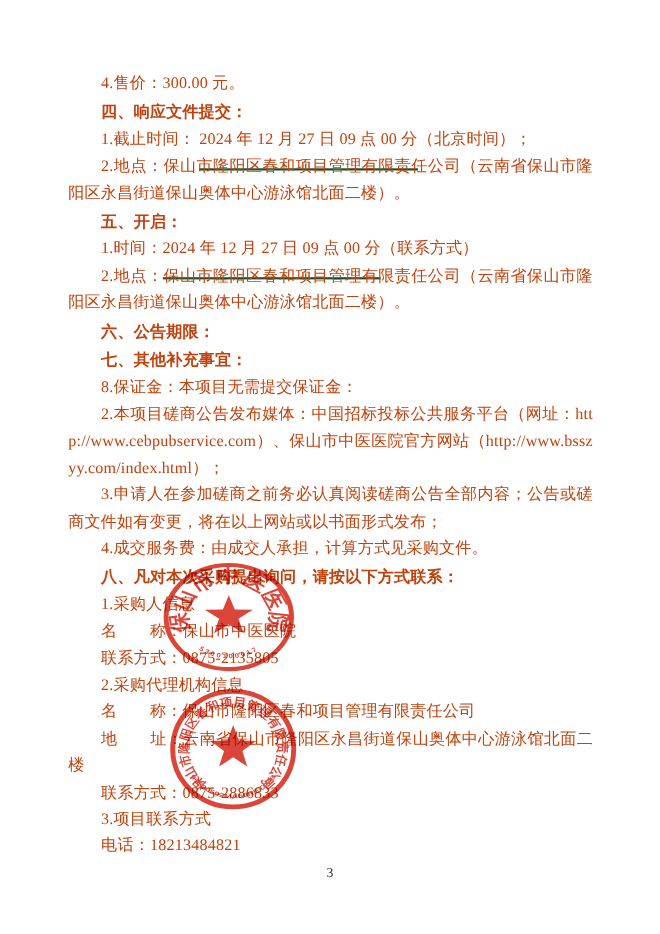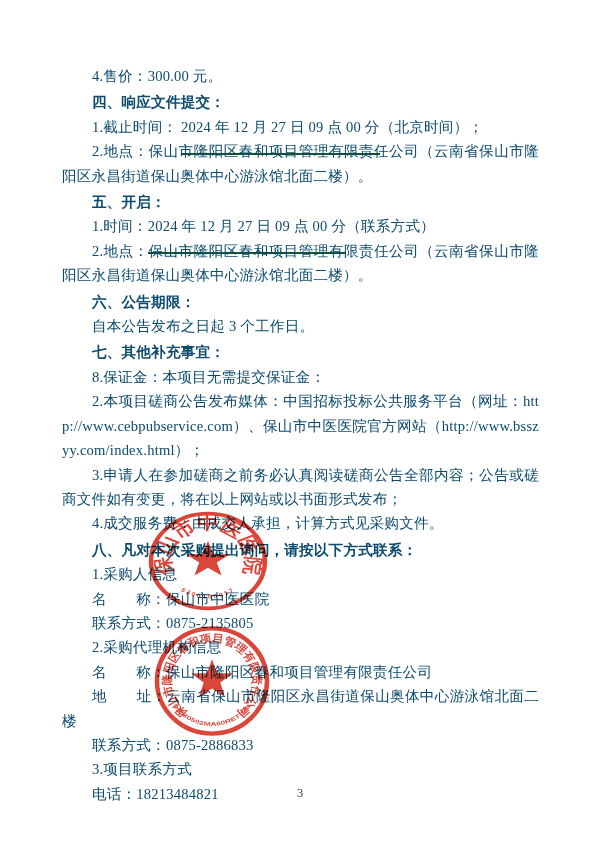--- a/index.html
+++ b/index.html
@@ -13,21 +13,21 @@
   .content {
     position: absolute;
     left: 62px; top: 64px;
     width: 477px;
   }
   .para {
     margin: 0; padding: 0;
     text-indent: 2.05em;
     font-size: 14.6px;
     line-height: 24.4px;
-    color: #0c4a6e;
+    color: #c2410c;
     text-align: justify;
     word-break: break-all;
     letter-spacing: 0.2px;
   }
   .bold { font-weight: bold; margin-top: 2px; font-family: Liberation Serif, serif; }
   .u { border-bottom: 2px solid #14532d; padding-bottom: 18px; }
   .seal {
     position: absolute;
     mix-blend-mode: multiply;
     opacity: 0.94;
@@ -49,21 +49,20 @@
 
 <div class="content">
   <p class="para">4.售价：300.00 元。</p>
   <p class="para bold">四、响应文件提交：</p>
   <p class="para"><span>1.截止时间： </span><span class="u">2024 年 12 月 27 日 09 点 00 分</span><span>（北京时间）；</span></p>
   <p class="para">2.地点：保山市隆阳区春和项目管理有限责任公司（云南省保山市隆阳区永昌街道保山奥体中心游泳馆北面二楼）。</p>
   <p class="para bold">五、开启：</p>
   <p class="para"><span>1.时间：</span><span class="u">2024 年 12 月 27 日 09 点 00 分</span><span>（联系方式）</span></p>
   <p class="para">2.地点：保山市隆阳区春和项目管理有限责任公司（云南省保山市隆阳区永昌街道保山奥体中心游泳馆北面二楼）。</p>
   <p class="para bold">六、公告期限：</p>
-  <p class="para">自本公告发布之日起 3 个工作日。</p>
   <p class="para bold">七、其他补充事宜：</p>
   <p class="para">8.保证金：本项目无需提交保证金：</p>
   <p class="para">2.本项目磋商公告发布媒体：中国招标投标公共服务平台（网址：http://www.cebpubservice.com）、保山市中医医院官方网站（http://www.bsszyy.com/index.html）；</p>
   <p class="para">3.申请人在参加磋商之前务必认真阅读磋商公告全部内容；公告或磋商文件如有变更，将在以上网站或以书面形式发布；</p>
   <p class="para">4.成交服务费：由成交人承担，计算方式见采购文件。</p>
   <p class="para bold">八、凡对本次采购提出询问，请按以下方式联系：</p>
   <p class="para">1.采购人信息</p>
   <p class="para">名　　称：保山市中医医院</p>
   <p class="para">联系方式：0875-2135805</p>
   <p class="para">2.采购代理机构信息</p>

